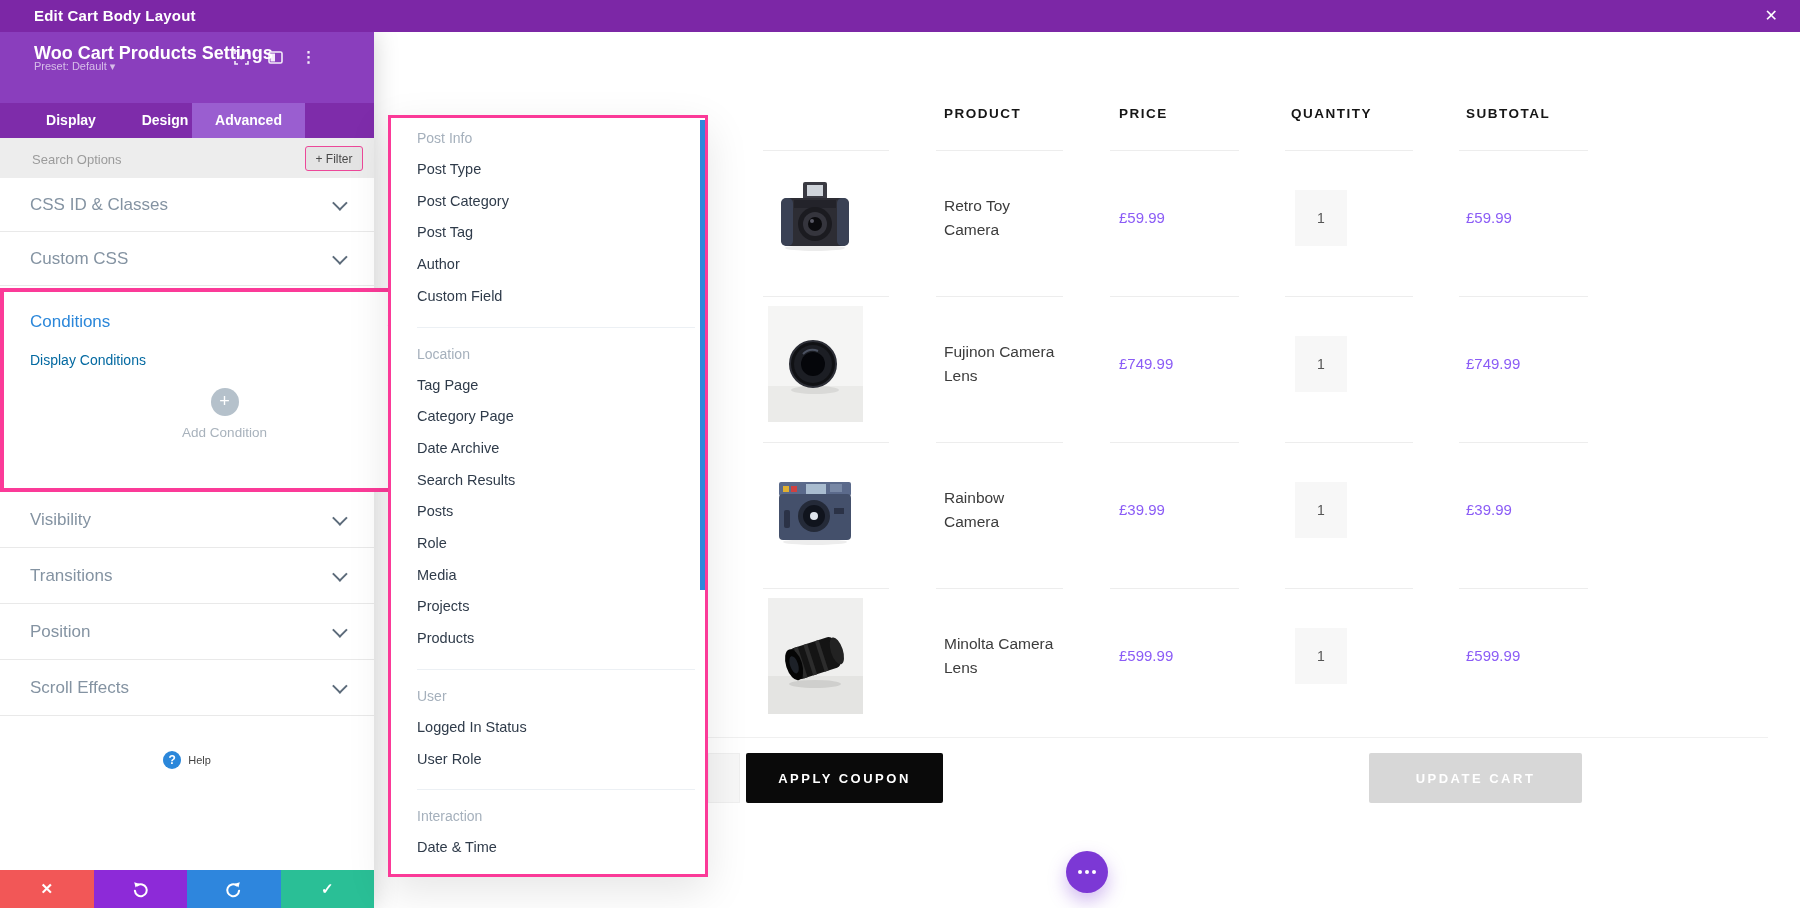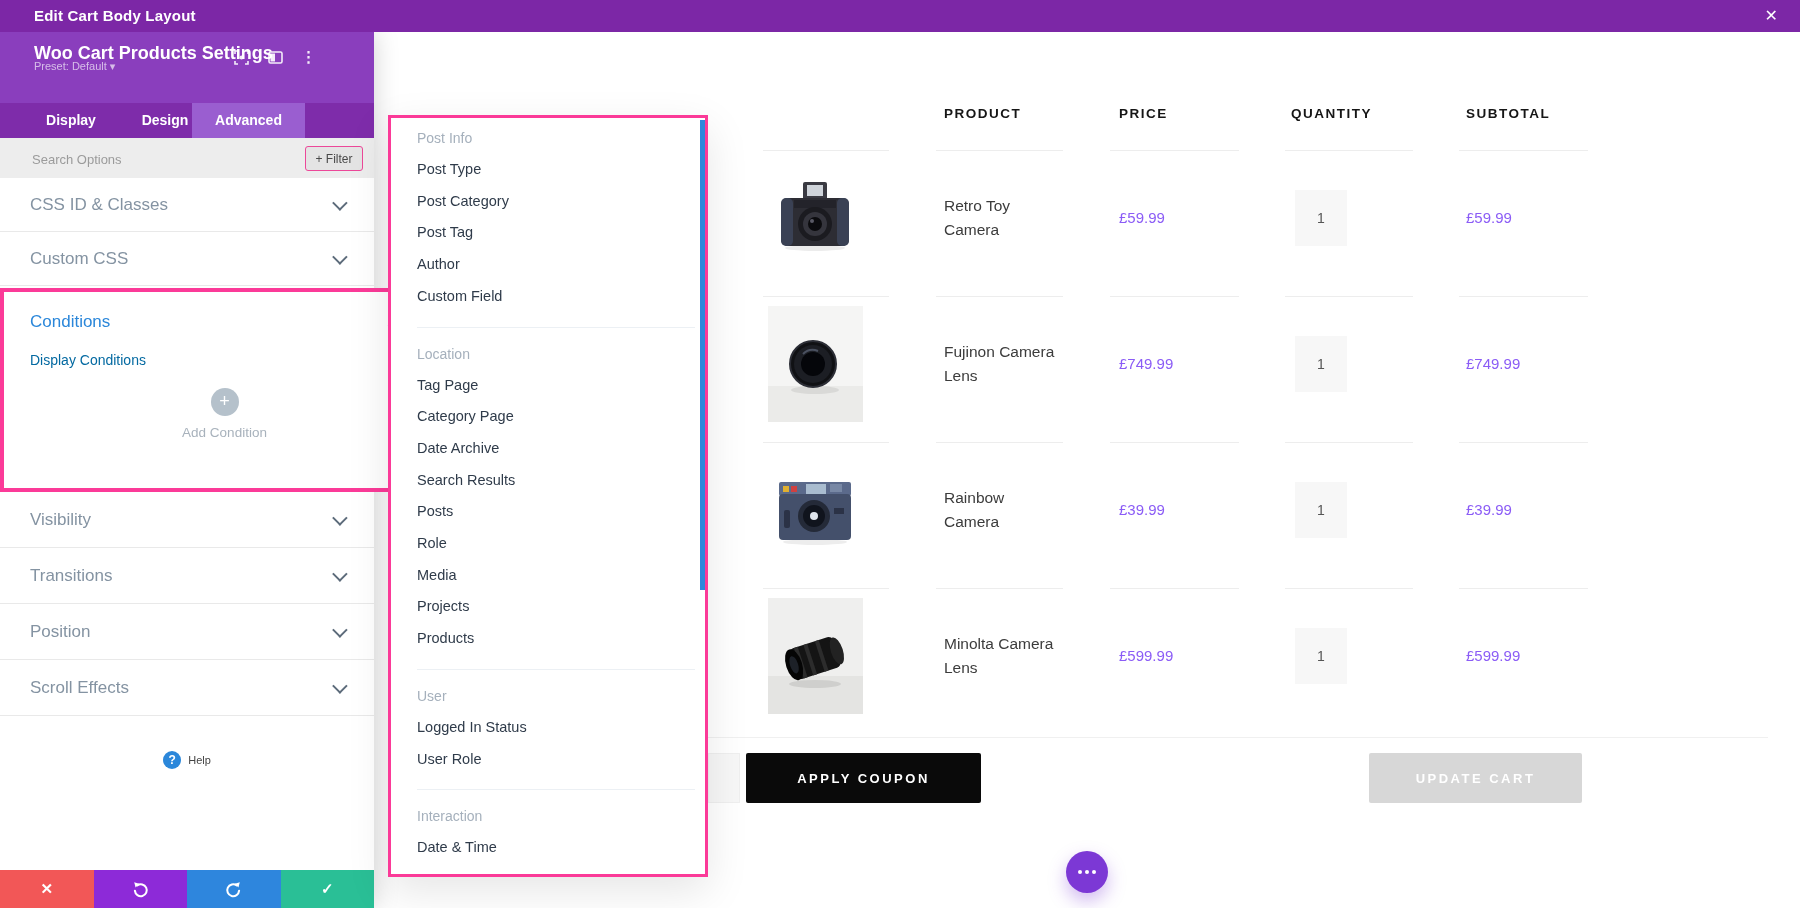--- a/index.html
+++ b/index.html
@@ -212,21 +212,21 @@
         </svg>
       </div>
       <div class="cart-el prod-name" style="left: 944px; top: 632px; width: 140px;">
         <div>Minolta Camera</div>
         <div>Lens</div>
       </div>
       <div class="cart-el money" style="left: 1119px; top: 647px;">£599.99</div>
       <div class="cart-el qty-box" style="left: 1295px; top: 628px;">1</div>
       <div class="cart-el money" style="left: 1466px; top: 647px;">£599.99</div>
       <div class="cart-el coupon-stub" style="left: 708px; top: 753px; width: 32px; height: 50px;"></div>
-      <div class="cart-el btn-dark" style="left: 746px; top: 753px; width: 235px; height: 50px;">APPLY COUPON</div>
+      <div class="cart-el btn-dark" style="left: 746px; top: 753px; width: 197px; height: 50px;">APPLY COUPON</div>
       <div class="cart-el btn-gray" style="left: 1369px; top: 753px; width: 213px; height: 50px;">UPDATE CART</div>
     </div>
 
   <div class="fab">
     <i></i>
       <i></i>
       <i></i>
   </div>
 
   <div class="popup">

